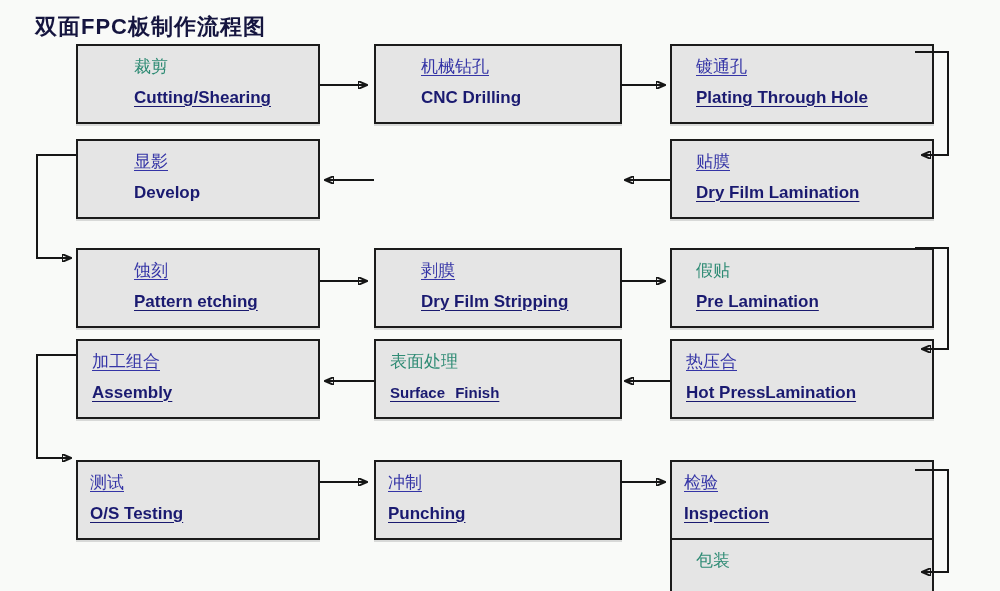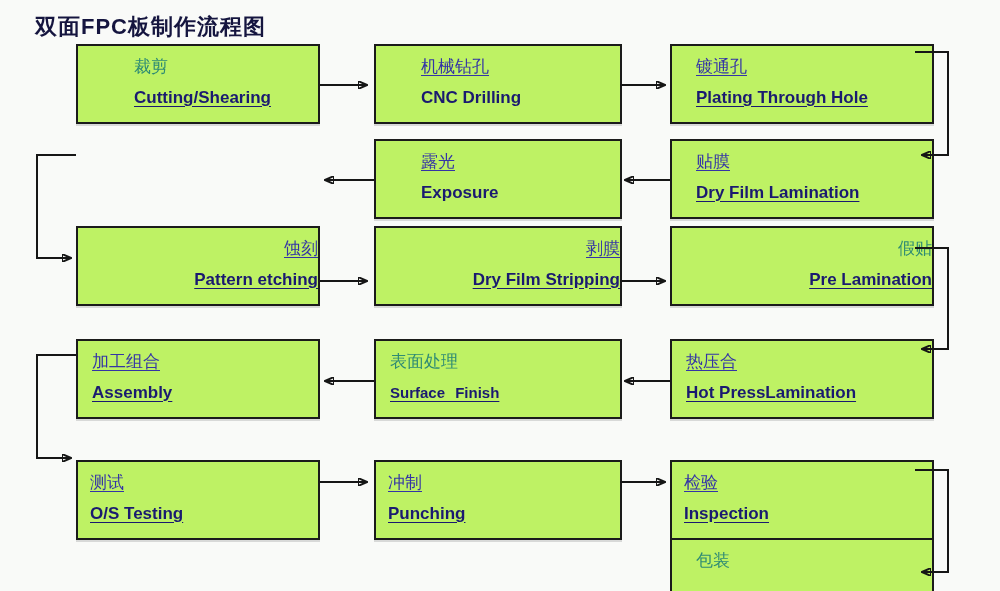--- a/index.html
+++ b/index.html
@@ -11,29 +11,29 @@
     font-family:"Liberation Sans","DejaVu Sans",sans-serif;
   }
   #flow-title{
     position:absolute;left:35px;top:12px;
     font-size:22px;font-weight:bold;color:#15153f;
     letter-spacing:1px;
   }
   .box{
     position:absolute;
     width:244px;height:80px;
-    background:#bef264;
+    background:#e5e5e5;
     border:2px solid #1b1b1b;
     box-sizing:border-box;
     box-shadow:0 2px 0 rgba(120,120,120,.25);
   }
   .c1{left:76px;width:244px;padding-left:56px;}
   .c2{left:374px;width:248px;padding-left:45px;}
   .c3{left:670px;width:264px;padding-left:24px;}
-  .r1{top:44px;} .r2{top:139px;} .r3{top:226px;text-align:right;}
+  .r1{top:44px;} .r2{top:139px;} .r3{top:248px;}
   .r4{top:339px;padding-left:14px;} .r5{top:460px;padding-left:12px;} .r6{top:538px;}
   .zh{
     display:inline-block;
     margin-top:9px;margin-bottom:2px;
     font-size:17px;line-height:24px;
   }
   .zh-blue{color:#3434a6;text-decoration:underline;text-underline-offset:3px;}
   .zh-green{color:#2e8b74;}
   .en{
     display:block;
@@ -59,23 +59,23 @@
   </div>
   <div class="box r1 c2">
     <span class="zh zh-blue">机械钻孔</span>
     <span class="en">CNC Drilling</span>
   </div>
   <div class="box r1 c3">
     <span class="zh zh-blue">镀通孔</span>
     <span class="en u">Plating Through Hole</span>
   </div>
 
-  <div class="box r2 c2">
-    <span class="zh zh-blue">露光</span>
-    <span class="en">Exposure</span>
+  <div class="box r2 c1">
+    <span class="zh zh-blue">显影</span>
+    <span class="en">Develop</span>
   </div>
   <div class="box r2 c3">
     <span class="zh zh-blue">贴膜</span>
     <span class="en u">Dry Film Lamination</span>
   </div>
 
   <div class="box r3 c1">
     <span class="zh zh-blue">蚀刻</span>
     <span class="en u">Pattern etching</span>
   </div>

